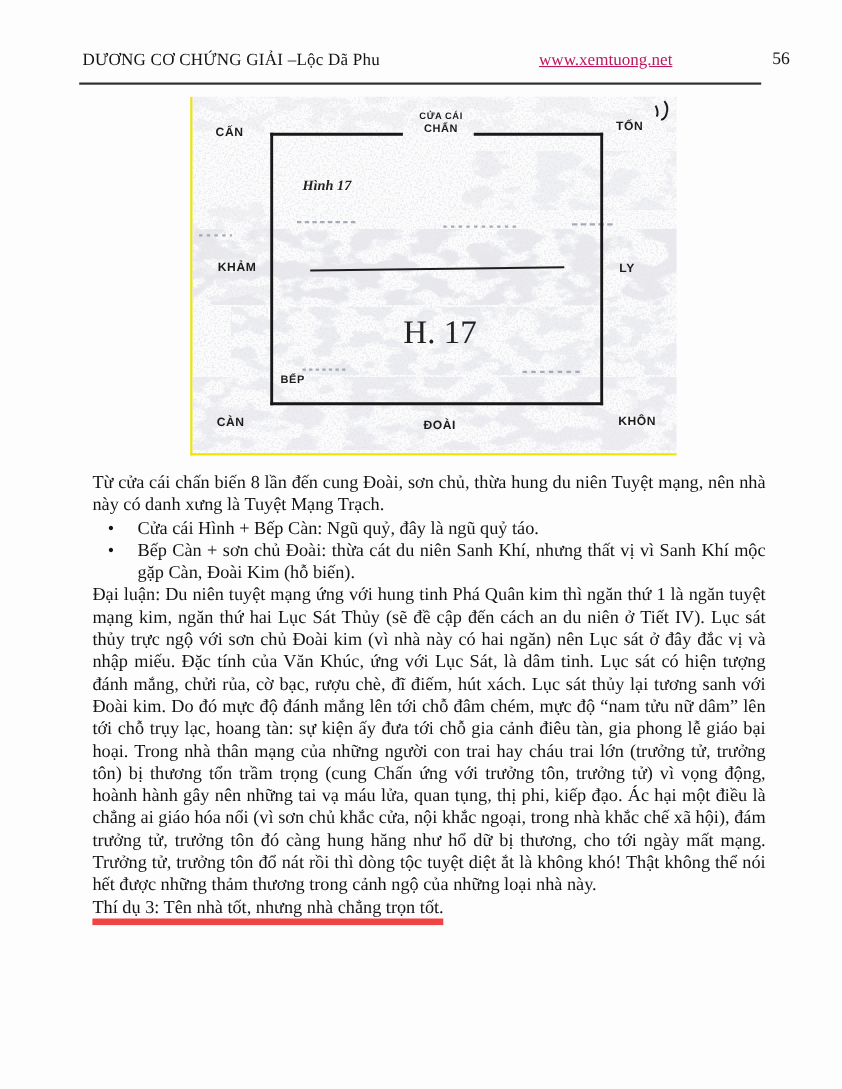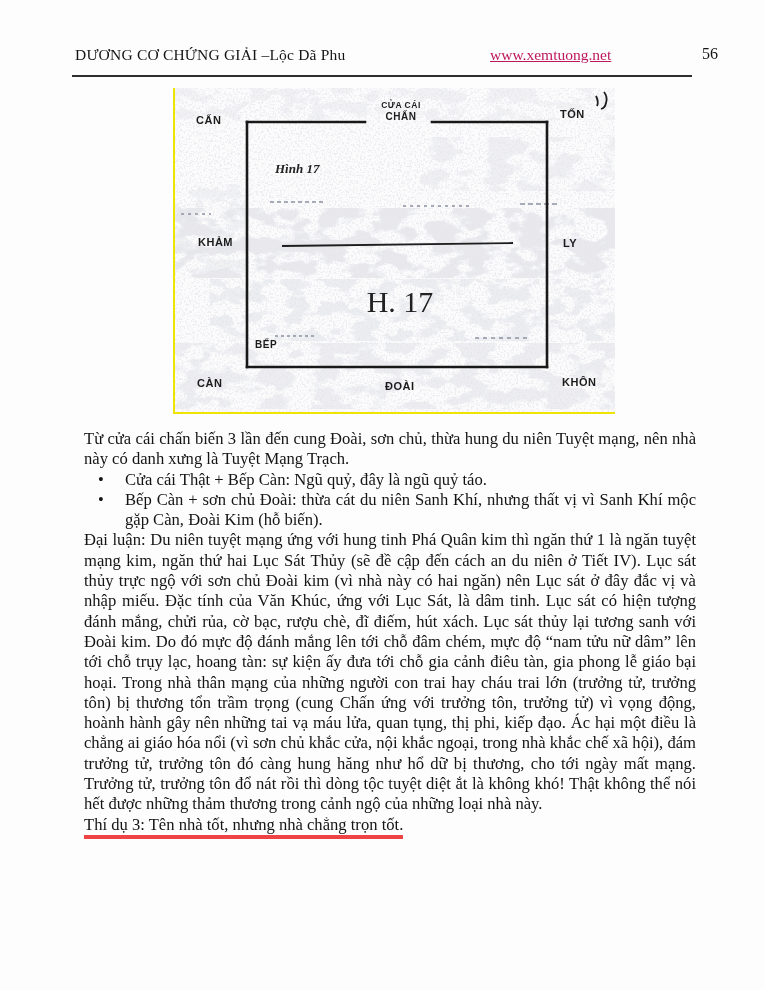--- a/index.html
+++ b/index.html
@@ -22,21 +22,21 @@
   .fig svg{display:block;}
   .fig-label{font-family:"Liberation Sans","DejaVu Sans",sans-serif;font-weight:bold;fill:#1b1b1b;letter-spacing:.5px;}
   .fig-caption{font-family:"Liberation Serif","DejaVu Serif",serif;font-weight:bold;font-style:italic;fill:#222;}
   .fig-big{font-family:"Liberation Serif","DejaVu Serif",serif;fill:#222;}
   
   .main-text{position:absolute;left:84px;top:429px;width:612px;font-size:16.6px;line-height:20.3px;}
   .para{margin:0;text-align:justify;}
   .bullet-row{display:flex;margin:0;}
   .bullet-marker{width:41px;flex:0 0 41px;box-sizing:border-box;padding-left:14px;}
   .bullet-text{flex:1;text-align:justify;}
-  .example-heading{margin:0;display:inline-block;border-bottom:4px solid #ef4444;padding-bottom:0px;}
+  .example-heading{margin:0;display:inline-block;border-bottom:6px solid #ef4444;padding-bottom:0px;}
 </style>
 </head>
 <body>
 
 <div class="page">
 
   <div class="hdr-title">DƯƠNG CƠ CHỨNG GIẢI –Lộc Dã Phu</div>
   <a class="hdr-link">www.xemtuong.net</a>
   <div class="hdr-page">56</div>
   <div class="hdr-rule"></div>
@@ -100,25 +100,25 @@
       <text class="fig-caption" x="100" y="85" font-size="13">Hình 17</text>
       <text class="fig-big" x="225" y="224" font-size="30" text-anchor="middle">H. 17</text>
       <text class="fig-label" x="80" y="260" font-size="10">BẾP</text>
       <text class="fig-label" x="22" y="299" font-size="11">CÀN</text>
       <text class="fig-label" x="210" y="302" font-size="11">ĐOÀI</text>
       <text class="fig-label" x="387" y="298" font-size="11">KHÔN</text>
     </svg>
   </div>
 
   <div class="main-text">
-    <p class="para">Từ cửa cái chấn biến 3 lần đến cung Đoài, sơn chủ, thừa hung du niên Tuyệt mạng, nên nhà này có danh xưng là Tuyệt Mạng Trạch.</p>
+    <p class="para">Từ cửa cái chấn biến 8 lần đến cung Đoài, sơn chủ, thừa hung du niên Tuyệt mạng, nên nhà này có danh xưng là Tuyệt Mạng Trạch.</p>
 
     <div class="bullet-row">
       <span class="bullet-marker">•</span>
-      <span class="bullet-text">Cửa cái Thật + Bếp Càn: Ngũ quỷ, đây là ngũ quỷ táo.</span>
+      <span class="bullet-text">Cửa cái Hình + Bếp Càn: Ngũ quỷ, đây là ngũ quỷ táo.</span>
     </div>
     <div class="bullet-row">
       <span class="bullet-marker">•</span>
       <span class="bullet-text">Bếp Càn + sơn chủ Đoài: thừa cát du niên Sanh Khí, nhưng thất vị vì Sanh Khí mộc gặp Càn, Đoài Kim (hỗ biến).</span>
     </div>
 
     <p class="para">Đại luận: Du niên tuyệt mạng ứng với hung tinh Phá Quân kim thì ngăn thứ 1 là ngăn tuyệt mạng kim, ngăn thứ hai Lục Sát Thủy (sẽ đề cập đến cách an du niên ở Tiết IV). Lục sát thủy trực ngộ với sơn chủ Đoài kim (vì nhà này có hai ngăn) nên Lục sát ở đây đắc vị và nhập miếu. Đặc tính của Văn Khúc, ứng với Lục Sát, là dâm tinh. Lục sát có hiện tượng đánh mắng, chửi rủa, cờ bạc, rượu chè, đĩ điếm, hút xách. Lục sát thủy lại tương sanh với Đoài kim. Do đó mực độ đánh mắng lên tới chỗ đâm chém, mực độ “nam tửu nữ dâm” lên tới chỗ trụy lạc, hoang tàn: sự kiện ấy đưa tới chỗ gia cảnh điêu tàn, gia phong lễ giáo bại hoại. Trong nhà thân mạng của những người con trai hay cháu trai lớn (trưởng tử, trưởng tôn) bị thương tổn trầm trọng (cung Chấn ứng với trưởng tôn, trưởng tử) vì vọng động, hoành hành gây nên những tai vạ máu lửa, quan tụng, thị phi, kiếp đạo. Ác hại một điều là chẳng ai giáo hóa nổi (vì sơn chủ khắc cửa, nội khắc ngoại, trong nhà khắc chế xã hội), đám trưởng tử, trưởng tôn đó càng hung hăng như hổ dữ bị thương, cho tới ngày mất mạng. Trưởng tử, trưởng tôn đổ nát rồi thì dòng tộc tuyệt diệt ắt là không khó! Thật không thể nói hết được những thảm thương trong cảnh ngộ của những loại nhà này.</p>
 
     <span class="example-heading">Thí dụ 3: Tên nhà tốt, nhưng nhà chẳng trọn tốt.</span>
   </div>

